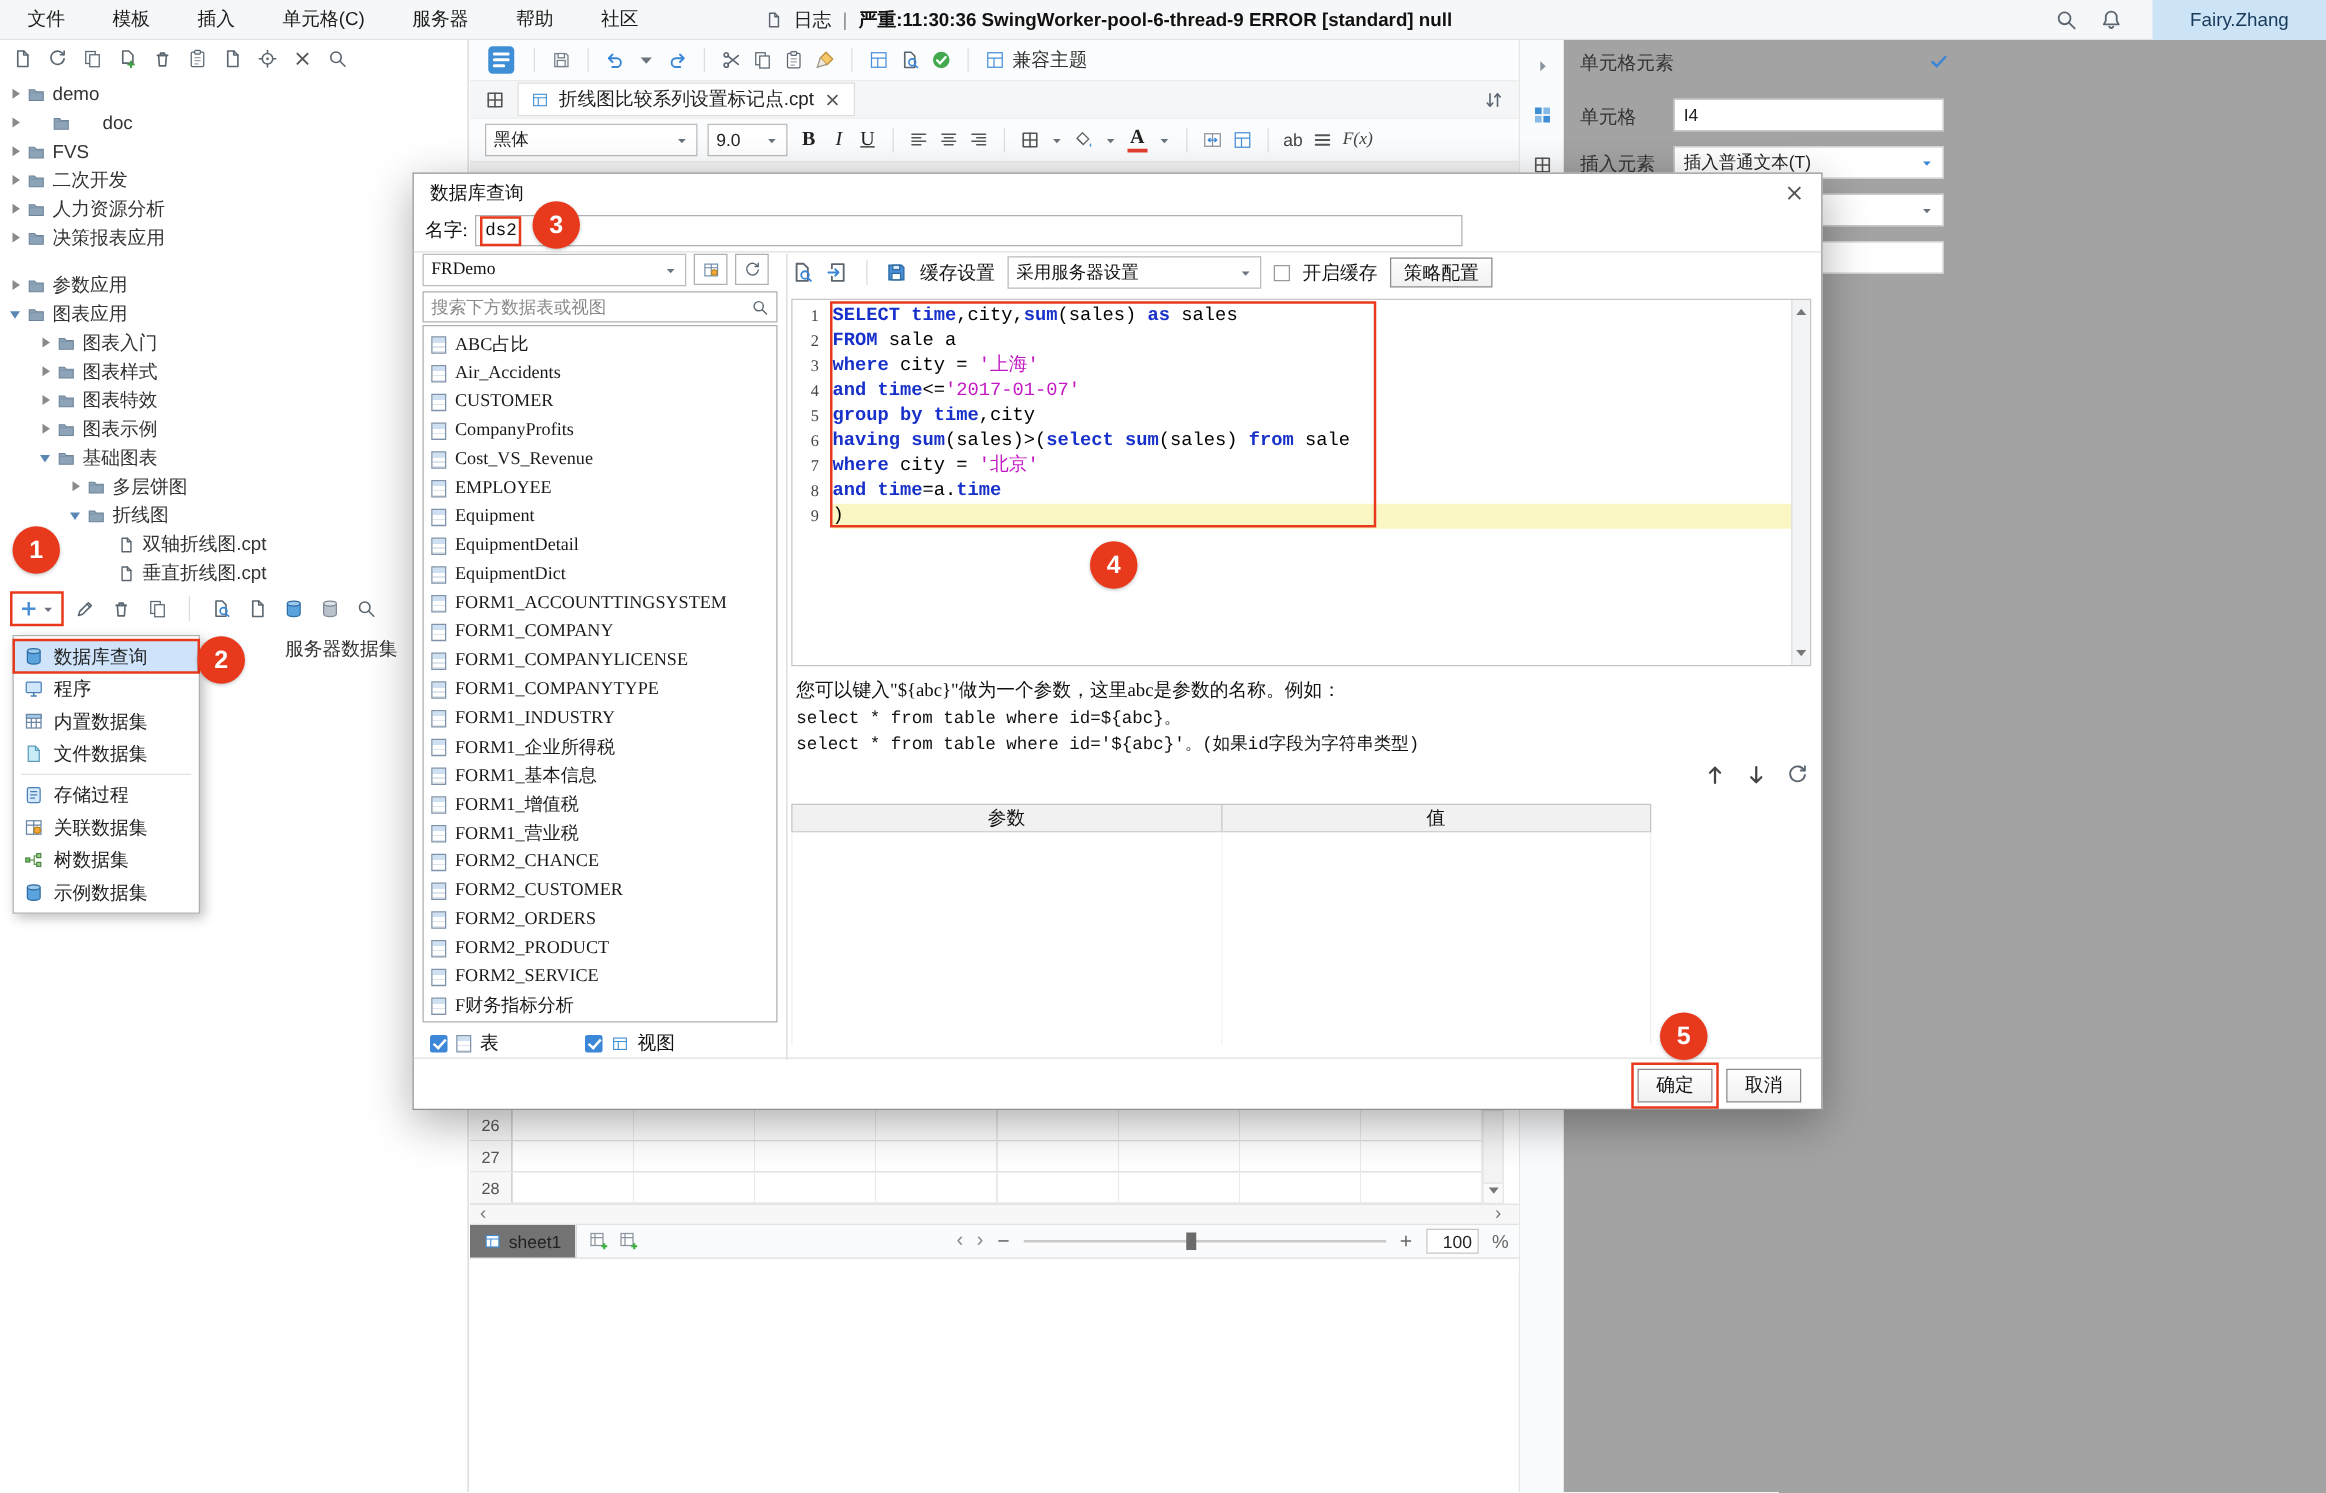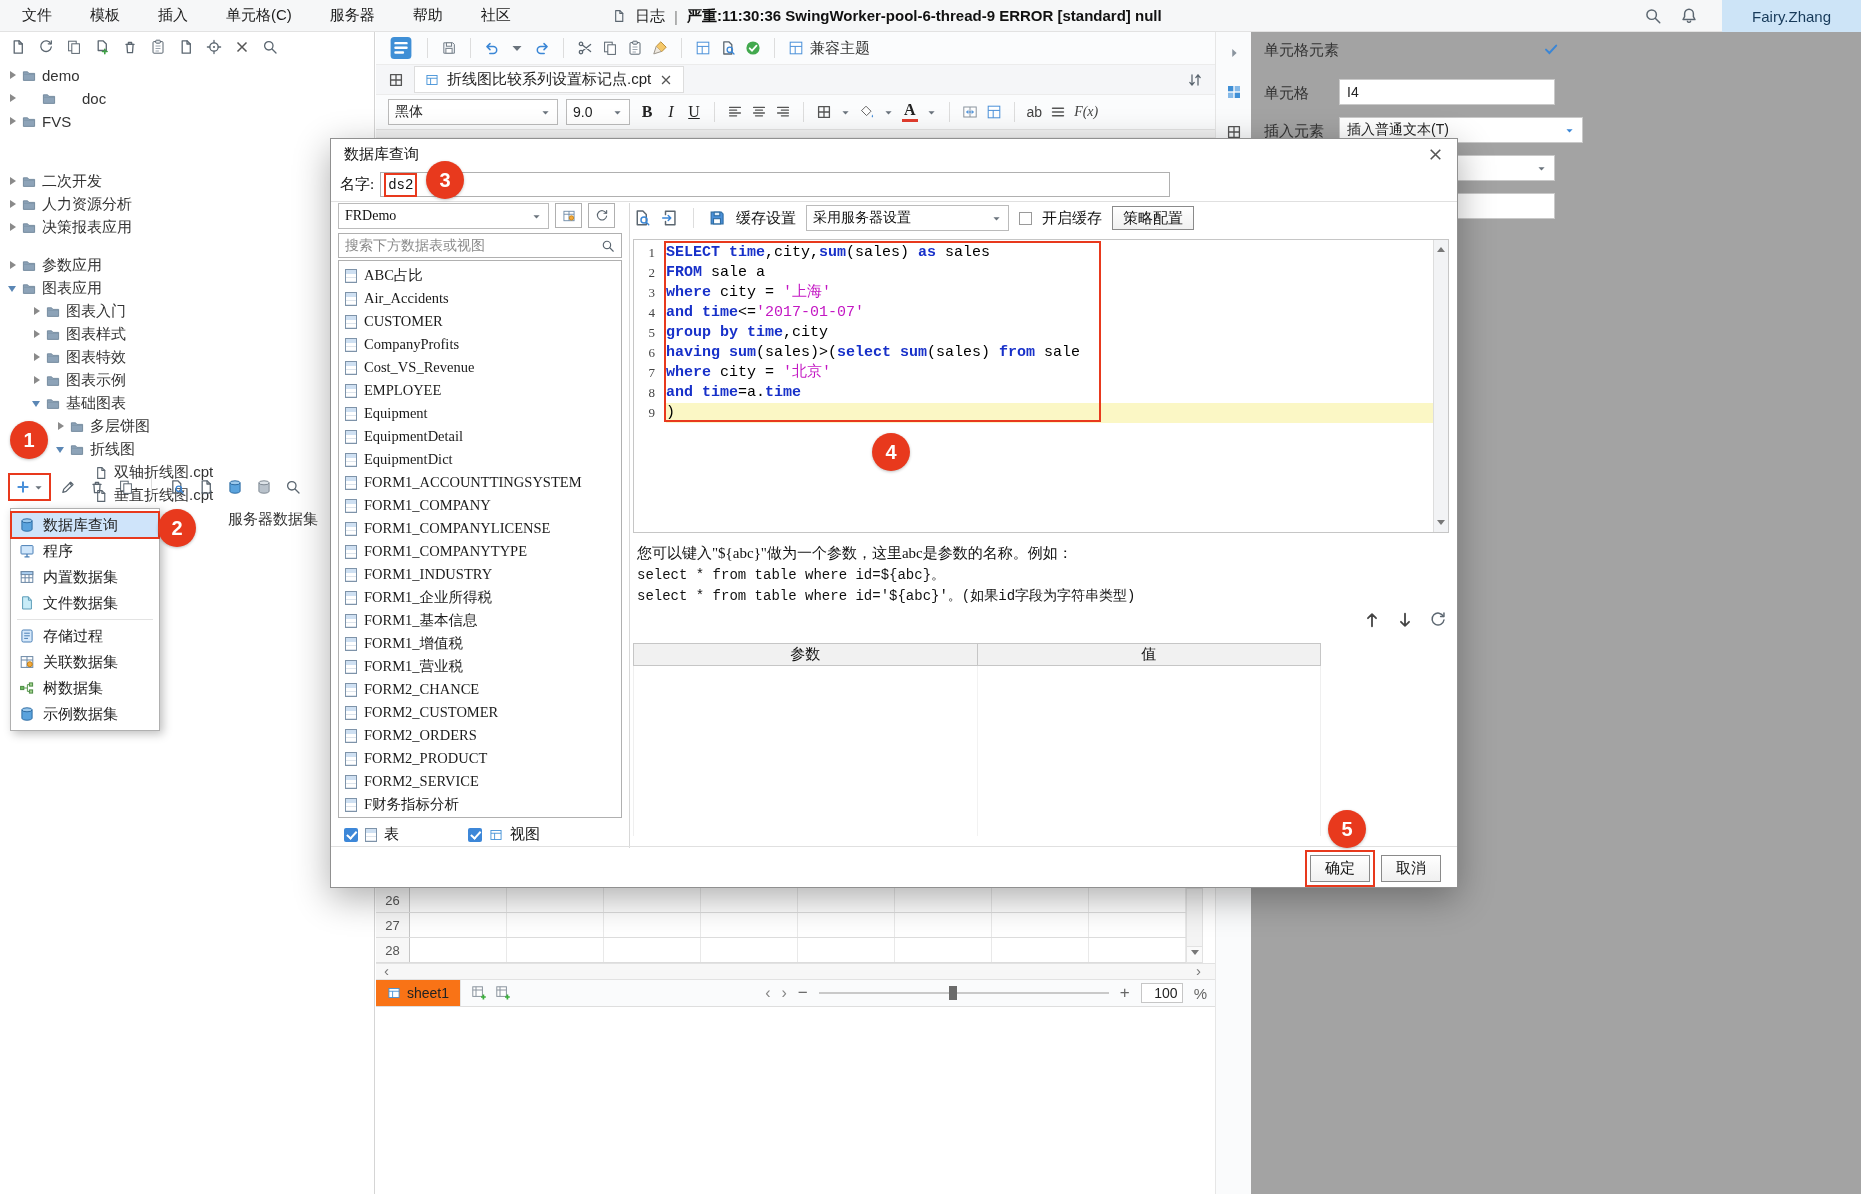--- a/index.html
+++ b/index.html
@@ -66,21 +66,21 @@
 .grow{height:25px;border-bottom:1px solid #dcdcdc;display:flex}
 .grow .rh{width:34px;border-right:1px solid #c6c6c6;background:#f7f7f7;color:#555;font-size:13px;display:flex;align-items:center;justify-content:center}
 .grow .rc{flex:1;background:repeating-linear-gradient(to right,transparent 0 96px,#e9e9e9 96px 97px)}
 .vscroll{position:absolute;left:810px;top:0;width:17px;height:75px;background:#f4f4f4;border:1px solid #e2e2e2}
 .vs-btn{position:absolute;left:0;right:0;bottom:0;height:16px;display:flex;align-items:center;justify-content:center;border-top:1px solid #e2e2e2;background:#fafafa}
 .tri-dn{width:0;height:0;border:4px solid transparent;border-top:5px solid #777}
 .hscroll{position:absolute;left:0;top:75px;width:839px;height:17px;background:#f7f7f7;border-top:1px solid #e2e2e2;border-bottom:1px solid #e2e2e2;color:#777;font-size:15px}
 .hs-l{position:absolute;left:8px;top:-2px}
 .hs-r{position:absolute;right:14px;top:-2px}
 .sheetbar{position:absolute;left:0;top:92px;width:839px;height:27px;background:#fafbfc;display:flex;align-items:center;border-bottom:1px solid #dedede}
-.sheet-tab{display:flex;align-items:center;gap:6px;padding:0 11px;height:100%;background:#f97316;border-right:1px solid #e4e4e4;font-size:14px}
+.sheet-tab{display:flex;align-items:center;gap:6px;padding:0 11px;height:100%;background:#737373;border-right:1px solid #e4e4e4;font-size:14px}
 .sb-right{margin-left:auto;display:flex;align-items:center;gap:11px;margin-right:8px;color:#666}
 .zoom-track{width:290px;height:2px;background:#c9c9c9;position:relative}
 .zoom-thumb{position:absolute;left:45%;top:-6px;width:8px;height:14px;background:#6b6b6b}
 .zoom-box{width:42px;height:20px;border:1px solid #c6c6c6;background:#fff;display:flex;align-items:center;justify-content:flex-end;padding-right:4px;font-size:14px;color:#222}
 .navch{font-size:16px;color:#888}
 
 .dialog{position:absolute;left:330px;top:138px;width:1128px;height:750px;background:#fff;border:1px solid #909090;box-shadow:0 10px 34px rgba(0,0,0,.32);z-index:40;font-family:"Liberation Serif","DejaVu Serif",serif;font-size:15px;color:#111}
 .dlg-title{height:30px;display:flex;align-items:center;padding:0 13px;font-size:15px}
 .dlg-close{position:absolute;right:13px;top:7px;width:17px;height:17px}
 .name-row{position:absolute;left:9px;top:33px;display:flex;align-items:center;gap:6px}
@@ -261,21 +261,21 @@
         <div class="tree-row" style="padding-left: 8px;">
           <span class="tw r"></span>
           <span class="ic ic14 tree-ic">
             <svg viewBox="0 0 16 16">
               <path d="M1.6 3.2h4.8l1.5 1.8h6.5V13H1.6z" fill="#8da3b8" stroke="#6d8398"></path>
               <path d="M1.6 6h12.8" stroke="#7d93a8"></path>
             </svg>
           </span>
           <span>FVS</span>
         </div>
-        <div class="tree-row" style="padding-left: 8px; margin-top: 37px;">
+        <div class="tree-row" style="padding-left: 8px;">
           <span class="tw r"></span>
           <span class="ic ic14 tree-ic">
             <svg viewBox="0 0 16 16">
               <path d="M1.6 3.2h4.8l1.5 1.8h6.5V13H1.6z" fill="#8da3b8" stroke="#6d8398"></path>
               <path d="M1.6 6h12.8" stroke="#7d93a8"></path>
             </svg>
           </span>
           <span>二次开发</span>
         </div>
         <div class="tree-row" style="padding-left: 8px;">
@@ -800,21 +800,21 @@
     <span class="rp-check ic ic16">
         <svg viewBox="0 0 16 16">
           <path d="M3 8.6l3.4 3.4L13.2 4.6" stroke="#3a86d6" stroke-width="2" fill="none" stroke-linecap="round"></path>
         </svg>
       </span>
     <div class="rp-label" style="left:13px;top:52px">单元格</div>
     <div class="rp-field" style="left:88px;top:47px;width:216px">
       <span class="cv">I4</span>
     </div>
     <div class="rp-label" style="left:13px;top:90px">插入元素</div>
-    <div class="rp-field" style="left:88px;top:85px;width:244px">
+    <div class="rp-field" style="left:88px;top:85px;width:216px">
       <span class="cv">插入普通文本(T)</span>
       <span class="ic" style="width:11px;height:11px">
           <svg viewBox="0 0 16 16">
             <path d="M3.5 6h9L8 11z" fill="#3a86d6"></path>
           </svg>
         </span>
     </div>
     <div class="rp-field" style="left:13px;top:123px;width:291px">
       <span class="cv"></span>
       <span class="ic" style="width:11px;height:11px">

